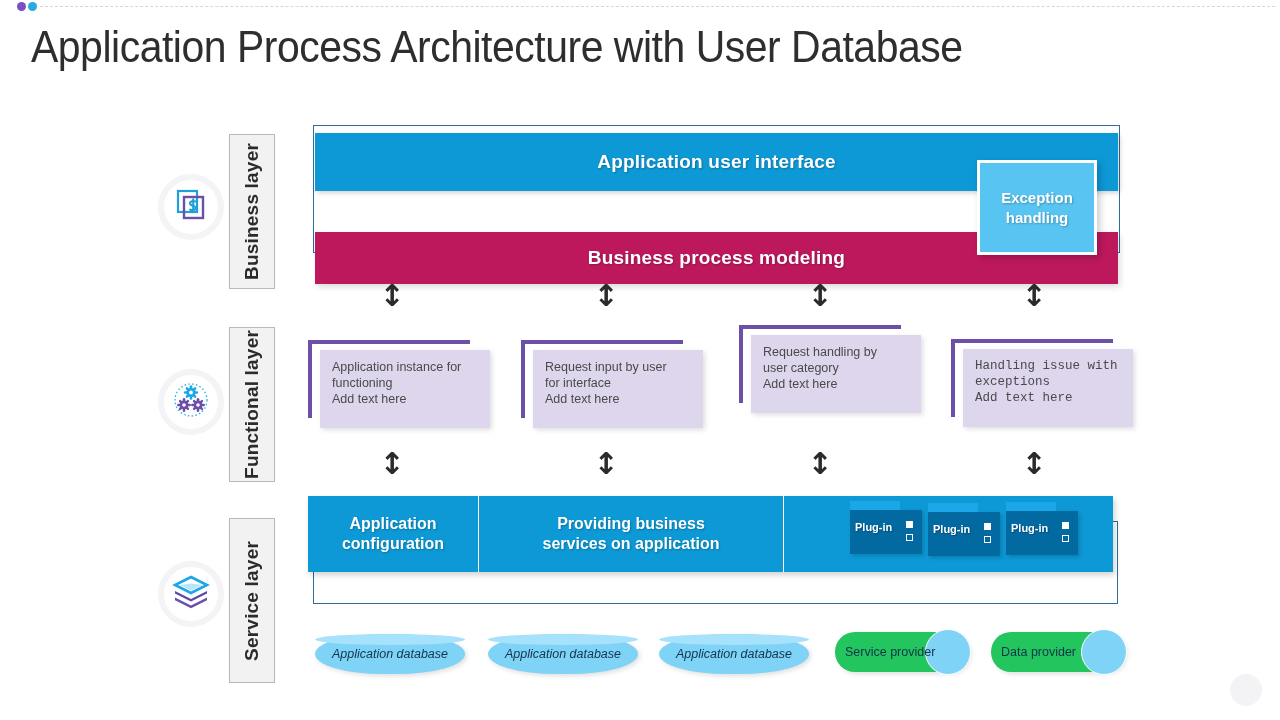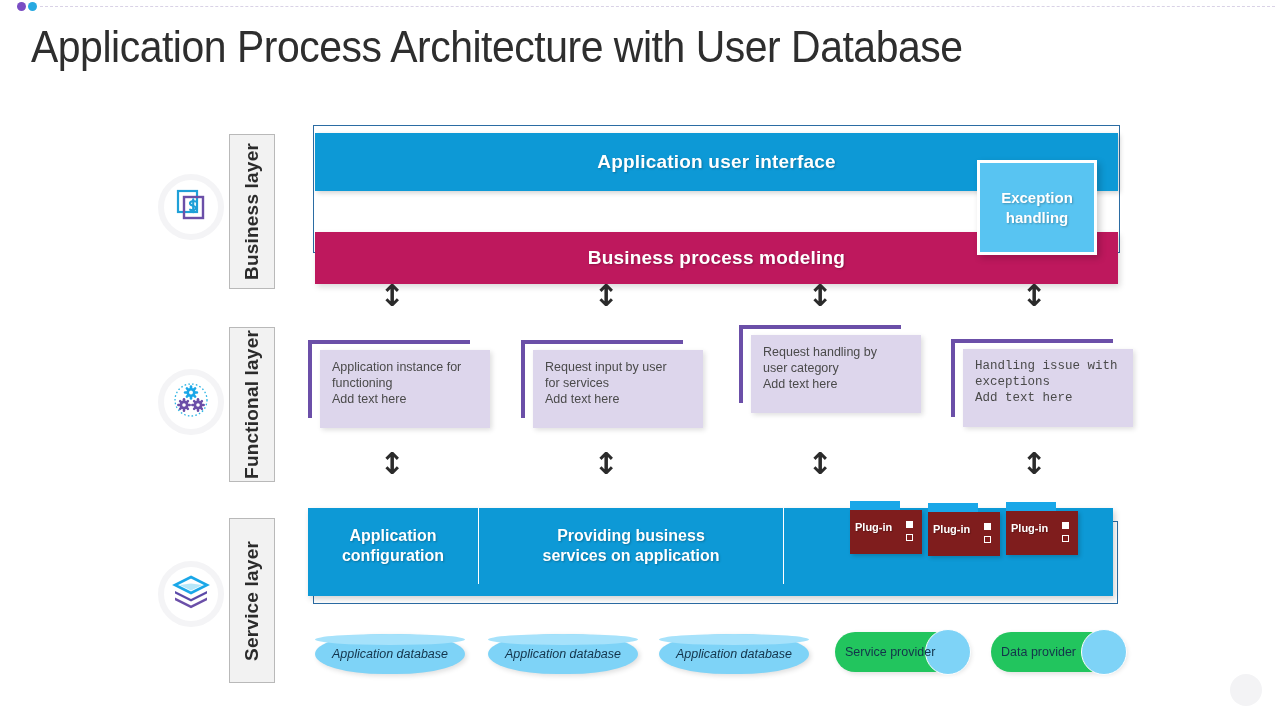--- a/index.html
+++ b/index.html
@@ -87,30 +87,30 @@
   .func-accent{position:absolute;left:0;top:0;width:162px;height:78px;
       border-top:4px solid #6b4fa8;border-left:4px solid #6b4fa8;box-sizing:border-box;}
   .func-body{position:absolute;left:12px;top:10px;width:170px;height:78px;
       background:#ddd6ec;box-shadow:2px 2px 5px rgba(0,0,0,0.13);
       box-sizing:border-box;padding:9px 10px 0 12px;}
   .func-body .line{font-size:12.5px;line-height:16px;color:#4a4a4a;}
 
   
   #svc-frame{position:absolute;left:313px;top:521px;width:805px;height:83px;
       border:1px solid #2b6ca3;box-sizing:border-box;}
-  #svc-bar{position:absolute;left:308px;top:508px;width:805px;height:88px;
+  #svc-bar{position:absolute;left:308px;top:496px;width:805px;height:76px;
       background:#0d99d6;box-shadow:2px 3px 6px rgba(0,0,0,0.18);}
   .svc-div{position:absolute;top:0;width:1px;height:76px;background:#ffffff;}
   .svc-cell{position:absolute;top:0;height:76px;display:flex;align-items:center;
       justify-content:center;text-align:center;}
   .svc-cell span{font-size:16px;font-weight:bold;color:#ffffff;line-height:20px;
       text-shadow:1px 1px 2px rgba(0,0,0,0.25);}
 
   
-  .plugin{position:absolute;width:72px;height:44px;background:#7f1d1d;
+  .plugin{position:absolute;width:72px;height:44px;background:#0369a1;
       box-shadow:2px 2px 4px rgba(0,0,0,0.18);}
   .plugin .tab{position:absolute;left:0;top:-9px;width:50px;height:9px;background:#1aa7e8;}
   .plugin .lbl{position:absolute;left:5px;top:11px;font-size:11px;font-weight:bold;
       color:#ffffff;text-shadow:1px 1px 1px rgba(0,0,0,0.25);}
   .plugin .sq{position:absolute;right:9px;width:7px;height:7px;
       border:1.5px solid #ffffff;box-sizing:border-box;}
   .plugin .sq.a{top:11px;background:#ffffff;}
   .plugin .sq.b{top:24px;}
 
   
@@ -255,21 +255,21 @@
     <div class="line">Application instance for</div>
     <div class="line">functioning</div>
     <div class="line">Add text here</div>
   </div>
 </div>
 
 <div class="func-wrap" style="left:521px;top:340px;">
   <div class="func-accent"></div>
   <div class="func-body">
     <div class="line">Request  input by user</div>
-    <div class="line">for  services</div>
+    <div class="line">for  interface</div>
     <div class="line">Add text here</div>
   </div>
 </div>
 
 <div class="func-wrap" style="left:739px;top:325px;">
   <div class="func-accent"></div>
   <div class="func-body">
     <div class="line">Request  handling  by</div>
     <div class="line">user category</div>
     <div class="line">Add text here</div>

